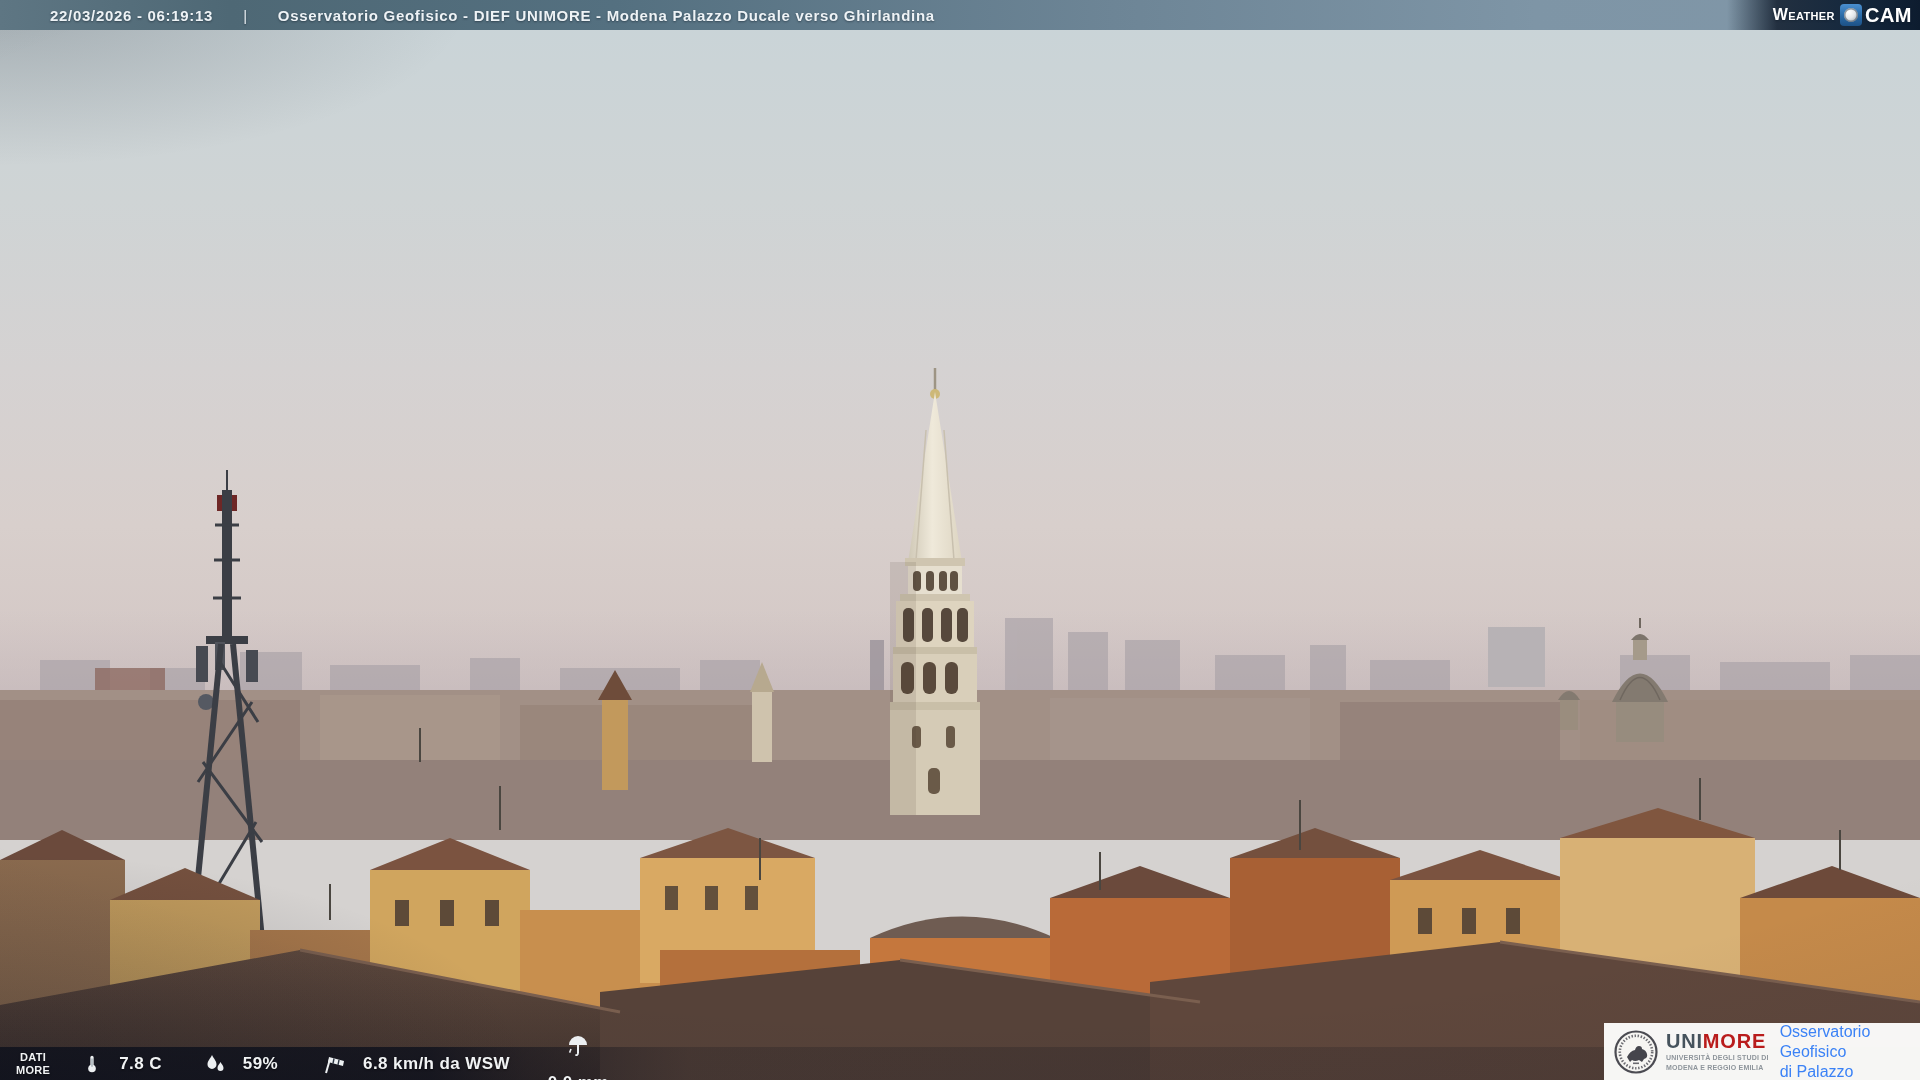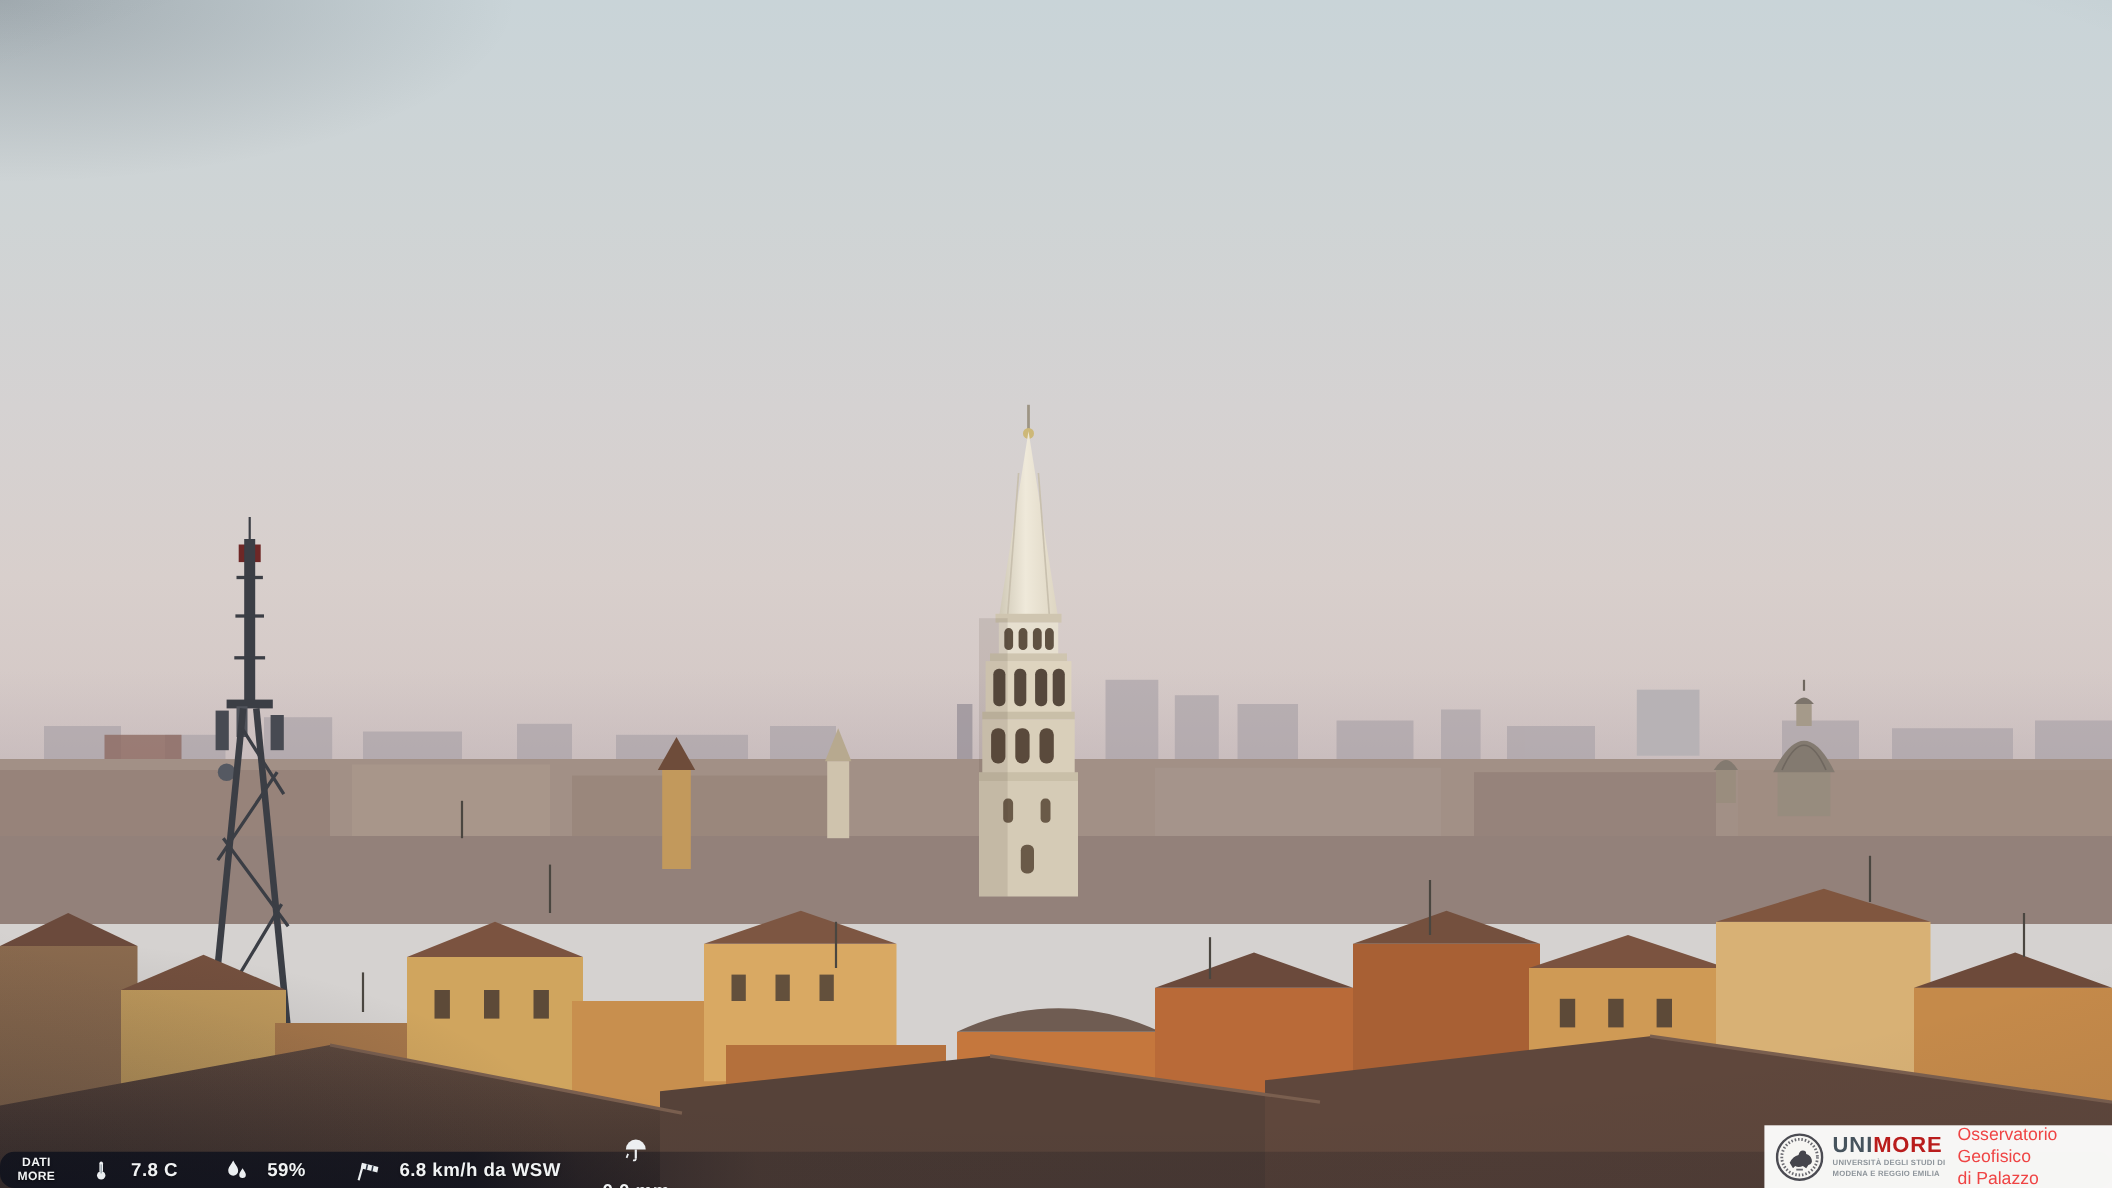--- a/index.html
+++ b/index.html
@@ -28,35 +28,35 @@
     display:flex;align-items:center;justify-content:center;}
   .wc-globe{width:14px;height:14px;border-radius:50%;
     background:radial-gradient(circle at 35% 30%,#ffffff 0%,#e4e7ea 45%,#aab2ba 80%,#8d96a0 100%);
     box-shadow:inset 0 0 0 1.5px rgba(70,80,92,.55);}
   .wc-cam{font-size:20px;font-weight:800;letter-spacing:.5px;color:#fff;}
   
   .wx-bar{position:absolute;left:0;bottom:0;right:0;height:33px;z-index:3;
     display:flex;align-items:center;color:#f1f3f4;font-weight:bold;font-size:17px;
     letter-spacing:.4px;text-shadow:0 1px 2px rgba(0,0,0,.55);white-space:nowrap;
     background:linear-gradient(90deg,rgba(8,13,26,.74) 0px,rgba(8,13,26,.74) 430px,
-               rgba(10,14,26,.50) 525px,rgba(12,16,26,.22) 690px,rgba(12,16,26,.16) 100%);border-radius:13px;}
+               rgba(10,14,26,.50) 525px,rgba(12,16,26,.22) 690px,rgba(12,16,26,.16) 100%);}
   .wx-label{font-size:11px;line-height:1.15;text-align:center;margin-left:16px;letter-spacing:.3px;}
   .wx-item{display:flex;align-items:center;gap:17px;}
   .wx-item svg{display:block;}
   .m1{margin-left:32px;}.m2{margin-left:42px;}.m3{margin-left:44px;}.m4{margin-left:38px;flex-direction:column;}
   
   .logo-box{position:absolute;right:0;bottom:0;width:316px;height:57px;z-index:4;
     background:rgba(252,252,251,.97);display:flex;align-items:center;
     padding:5px 8px 5px 10px;box-sizing:border-box;}
   .crest{flex:0 0 auto;}
   .brand{margin-left:8px;flex:0 0 auto;}
   .brand-top{font-size:20px;font-weight:bold;letter-spacing:.8px;color:#46535d;line-height:1;}
   .brand-top .more{color:#b91c1c;}
   .brand-sub{font-size:7px;font-weight:bold;color:#8e959b;letter-spacing:.2px;line-height:1.3;margin-top:2px;}
-  .org{margin-left:11px;font-size:16px;color:#ef4444;line-height:1.25;}
+  .org{margin-left:11px;font-size:16px;color:#3b82f6;line-height:1.25;}
 </style>
 </head>
 <body>
 
 <div class="stage">
 
   <svg class="photo" viewBox="0 0 1920 1080" width="1920" height="1080" preserveAspectRatio="none">
     <defs>
       <linearGradient id="sky" x1="0" y1="0" x2="0" y2="1">
         <stop offset="0" stop-color="#c9d4d8"></stop>
@@ -238,20 +238,32 @@
         <line x1="420" y1="762" x2="420" y2="728"></line>
       <line x1="1700" y1="820" x2="1700" y2="778"></line>
         <line x1="1100" y1="890" x2="1100" y2="852"></line>
       <line x1="330" y1="920" x2="330" y2="884"></line>
         <line x1="1840" y1="870" x2="1840" y2="830"></line>
     </g>
   </svg>
 
   <div class="vignette"></div>
 
+  <div class="top-bar">
+    <span class="ts">22/03/2026 - 06:19:13</span>
+    <span class="sep">|</span>
+    <span class="title">Osservatorio Geofisico - DIEF UNIMORE - Modena Palazzo Ducale verso Ghirlandina</span>
+    <div class="wc-logo">
+      <span class="wc-weather">Weather</span>
+      <span class="wc-badge">
+        <span class="wc-globe"></span>
+      </span>
+      <span class="wc-cam">CAM</span>
+    </div>
+  </div>
 
   <div class="wx-bar">
     <div class="wx-label">
       <div>DATI</div>
       <div>MORE</div>
     </div>
 
     <div class="wx-item m1">
       <svg width="20" height="22" viewBox="0 0 22 22" fill="#eceff1">
         <rect x="9.2" y="2" width="3.6" height="11" rx="1.8"></rect>

